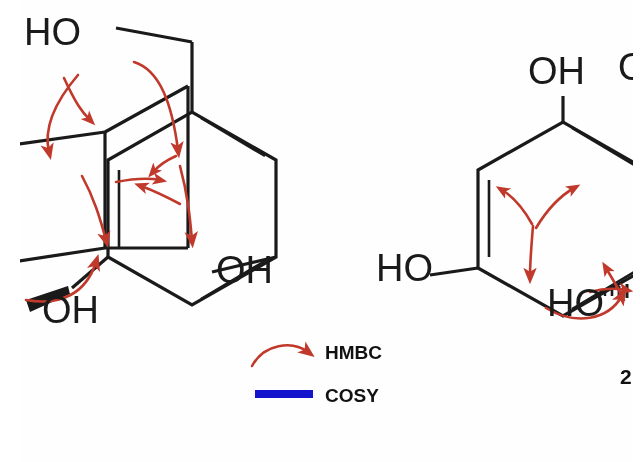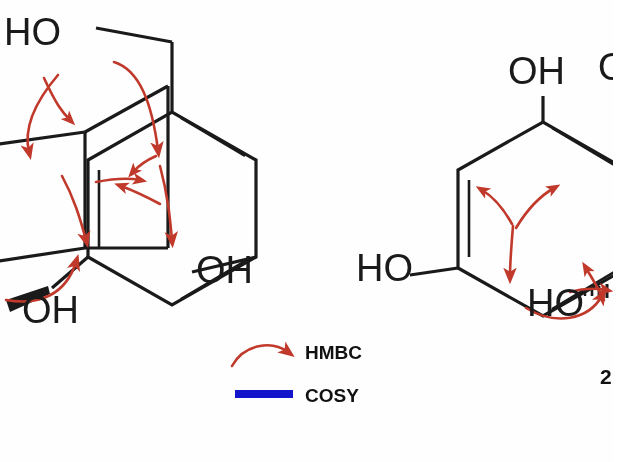--- a/index.html
+++ b/index.html
@@ -10,20 +10,21 @@
   }
   body {
     font-family: "Liberation Sans", sans-serif;
   }
   #canvas {
     position: relative;
     width: 613px;
     height: 462px;
     background: #fefefe;
     overflow: hidden;
+    margin-left: 20px;
   }
   #scene {
     position: absolute;
     left: 0;
     top: 0;
     width: 640px;
     height: 462px;
   }
   .atom-label {
     font-family: "Liberation Sans", sans-serif;

